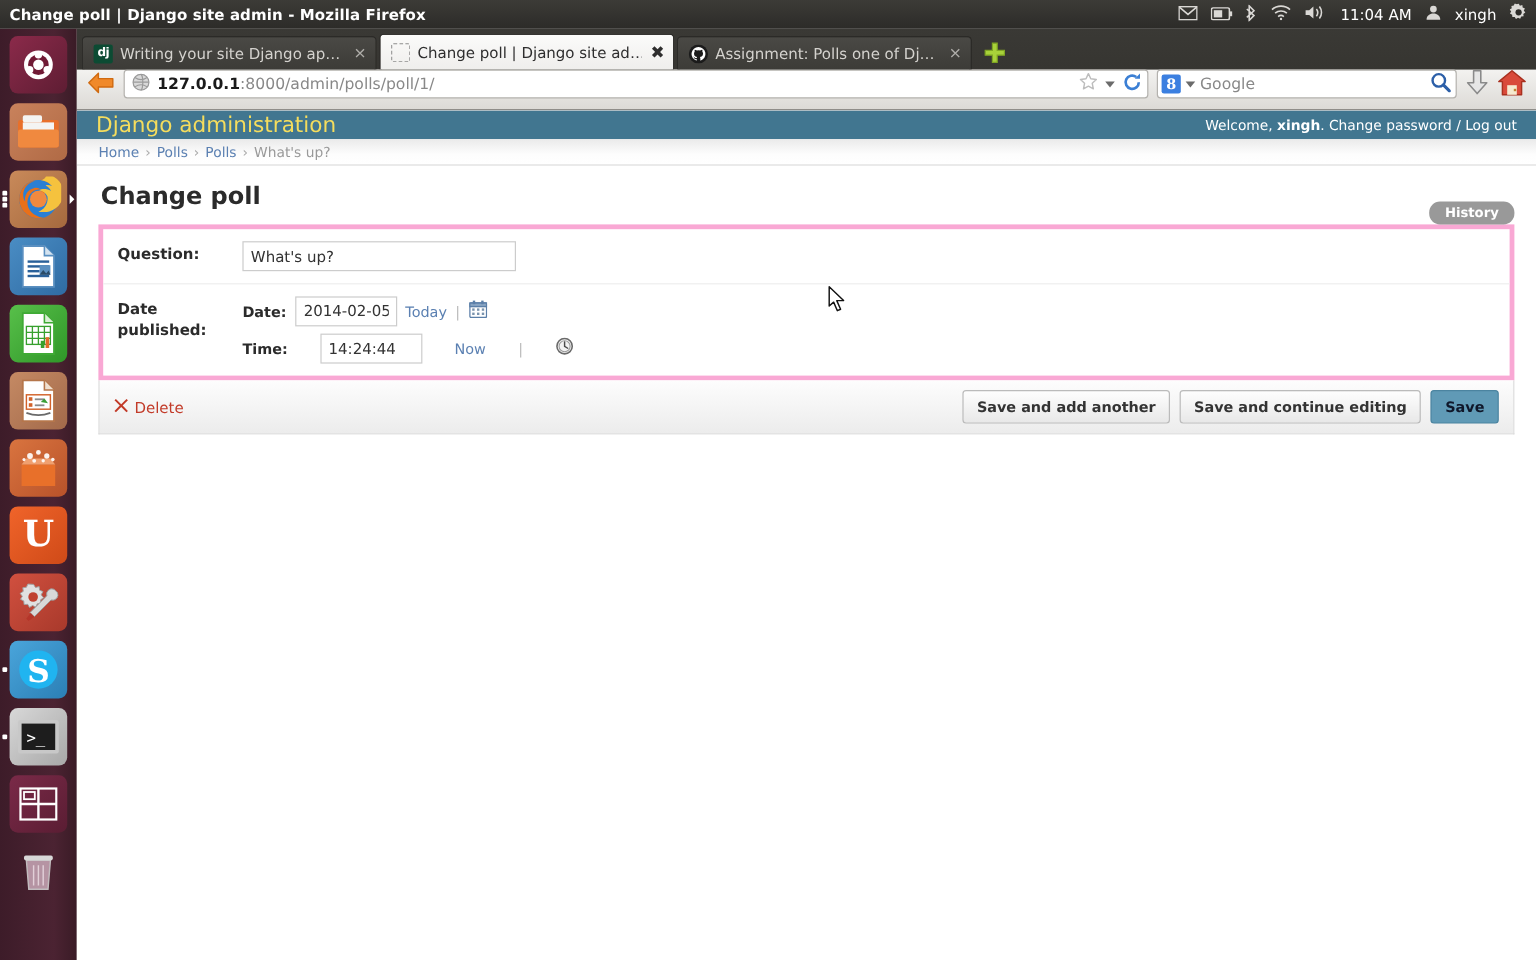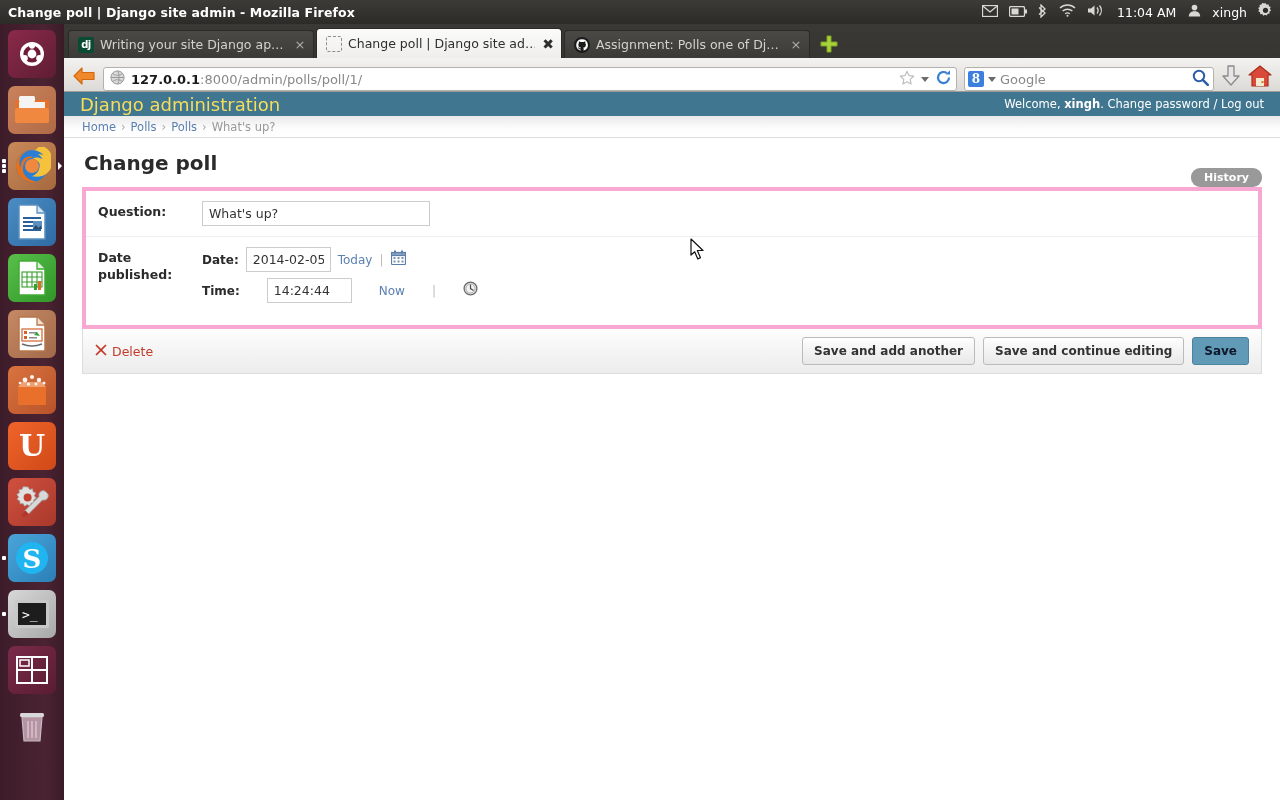--- a/index.html
+++ b/index.html
@@ -104,21 +104,21 @@
   }
   .fav-blank {
     border: 1px dashed #8d8d8d; border-radius: 2px;
   }
   #newtab {
     width: 26px; height: 26px; margin-left: 4px; margin-bottom: 1px;
     display: flex; align-items: center; justify-content: center;
   }
 
   #navbar {
-    height: 34px; display: flex; align-items: flex-end;
+    height: 34px; display: flex; align-items: flex-start;
     gap: 7px; padding: 0 8px;
     background: linear-gradient(to bottom,#f3f2f0 0%,#dcdad6 100%);
     border-bottom: 1px solid #9e9c98;
   }
   #urlbar {
     flex: 1 1 auto; height: 24px; background: #fff;
     border: 1px solid #b4b2ae; border-radius: 3px;
     display: flex; align-items: center; padding: 0 4px 0 6px;
     font-size: 13px; gap: 6px;
   }
@@ -195,21 +195,21 @@
   }
   .finput {
     border: 1px solid #ccc; font-size: 12.5px;
     padding: 4px 6px; color: #333; background: #fff;
     font-family: "DejaVu Sans", sans-serif;
   }
   #question-input { width: 228px; }
   .dt-row {
     display: flex; align-items: center; gap: 7px; margin-bottom: 6px;
   }
-  .dt-row:last-child { margin-bottom: 12px; gap: 27px; }
+  .dt-row:last-child { margin-bottom: 0; gap: 27px; }
   .dt-label { font-weight: bold; font-size: 12px; color: #2b2b2b; }
   .dt-input { width: 85px; }
   .dt-link { color: #5b80b2; font-size: 12px; text-decoration: none; }
   .dt-pipe { color: #bbb; font-size: 12px; }
 
   #submit-row {
     background: linear-gradient(to bottom,#fdfdfd 0%,#ececec 100%);
     border: 1px solid #ddd; border-top: none;
     padding: 8px 12px; display: flex; align-items: center;
   }

